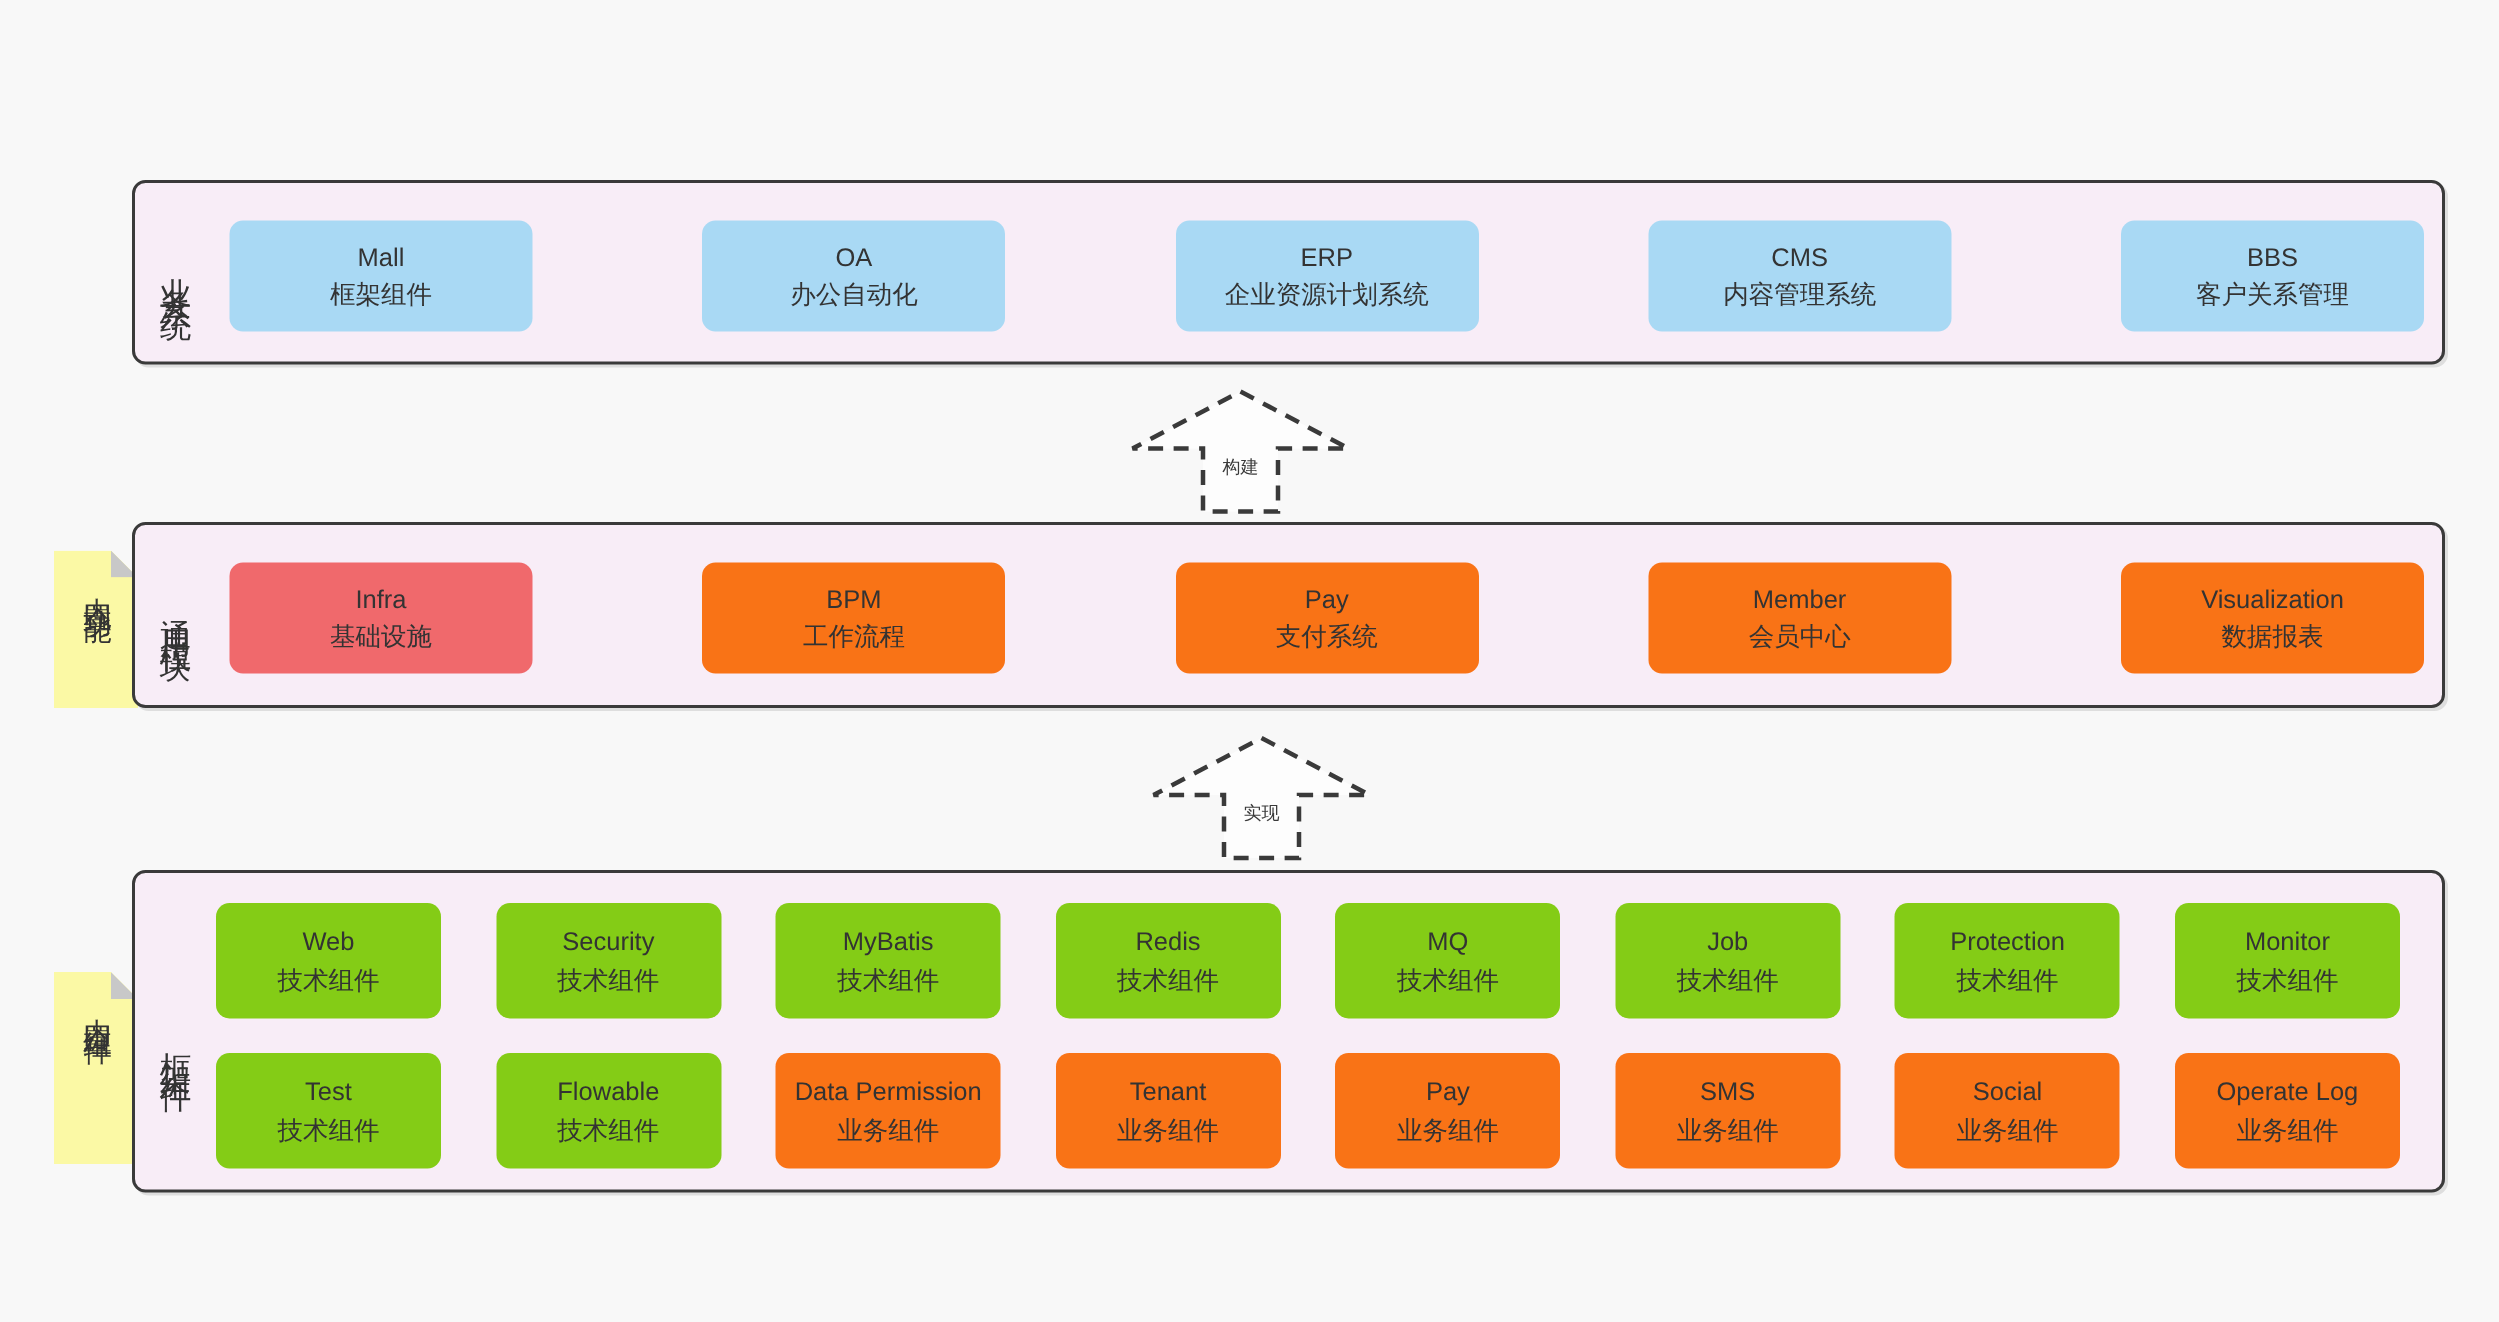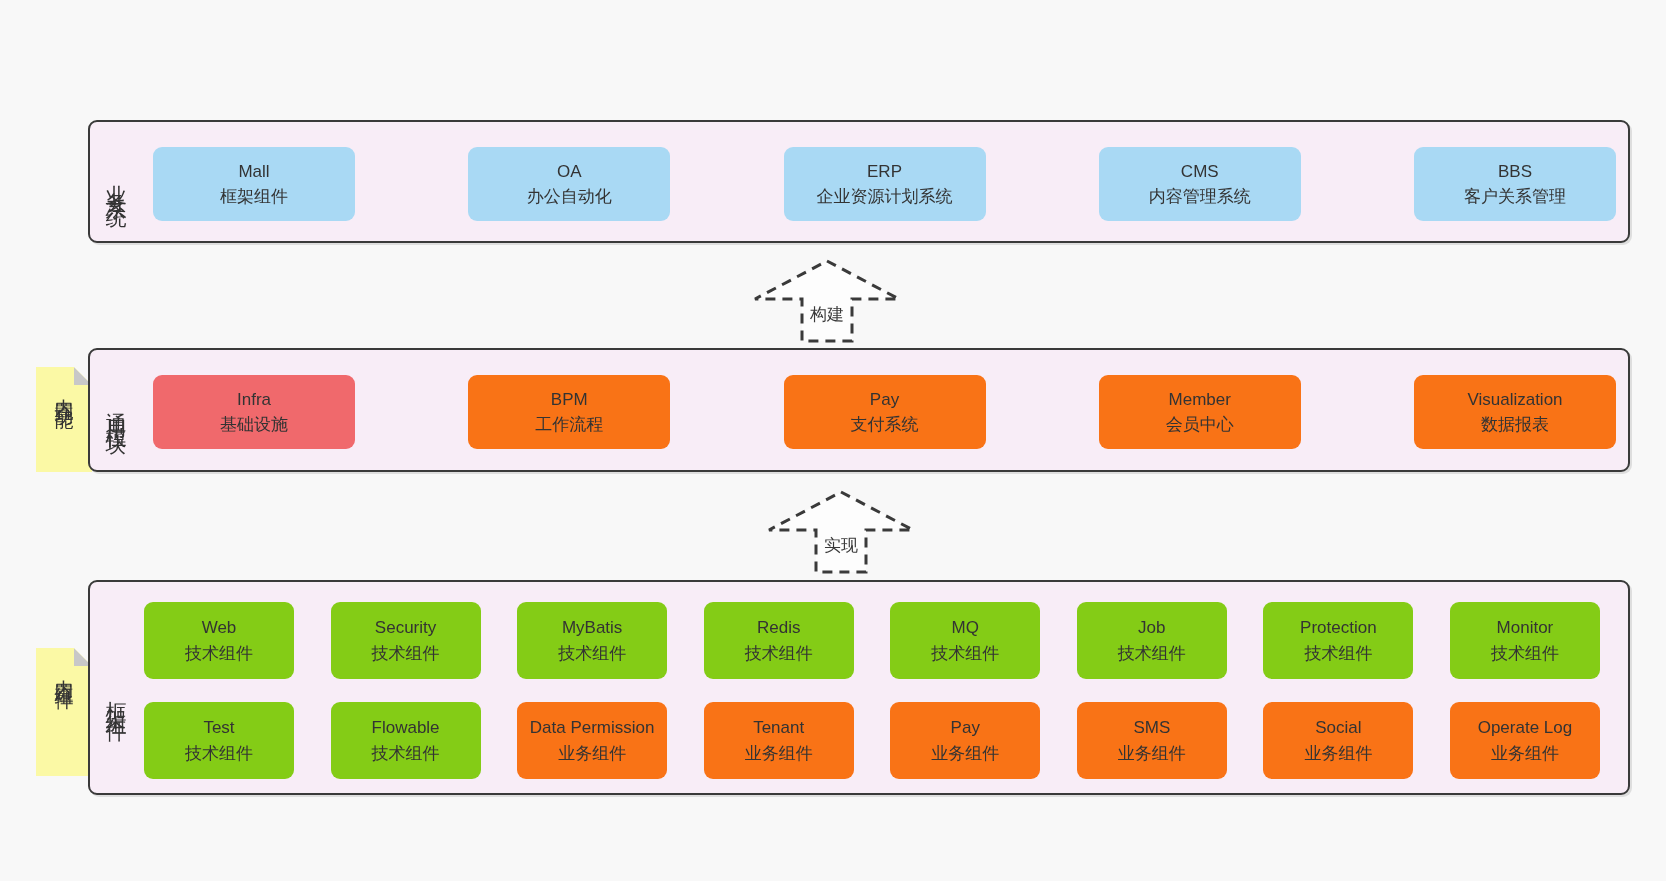--- a/index.html
+++ b/index.html
@@ -108,21 +108,21 @@
   }
 
   
   .arrow{position:absolute;width:150px;height:86px;}
   .arrow-build{left:752px;top:258px;}
   .arrow-implement{left:766px;top:489px;}
   .arrow svg{position:absolute;inset:0;}
   .arrow-label{
     position:absolute;left:0;right:0;top:45px;
     text-align:center;
-    font-size:17px;
+    font-size:12px;
     color:#3a3a3a;
   }
 </style>
 </head>
 <body>
 
 <div class="canvas">
 
   <section class="layer layer-business">
     <div class="vlabel">业务系统</div>

